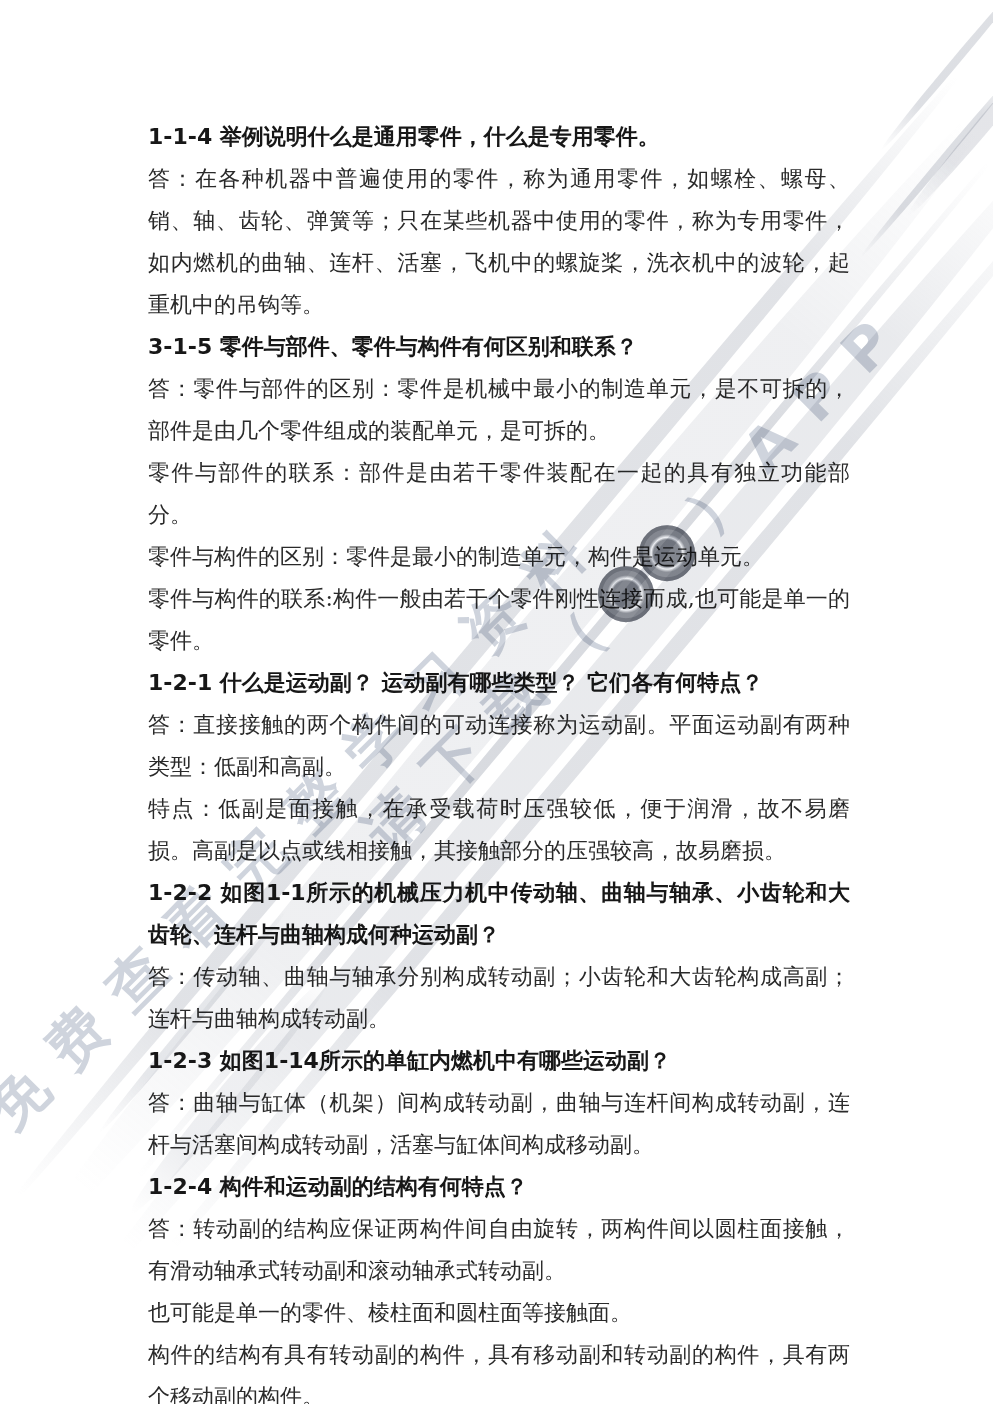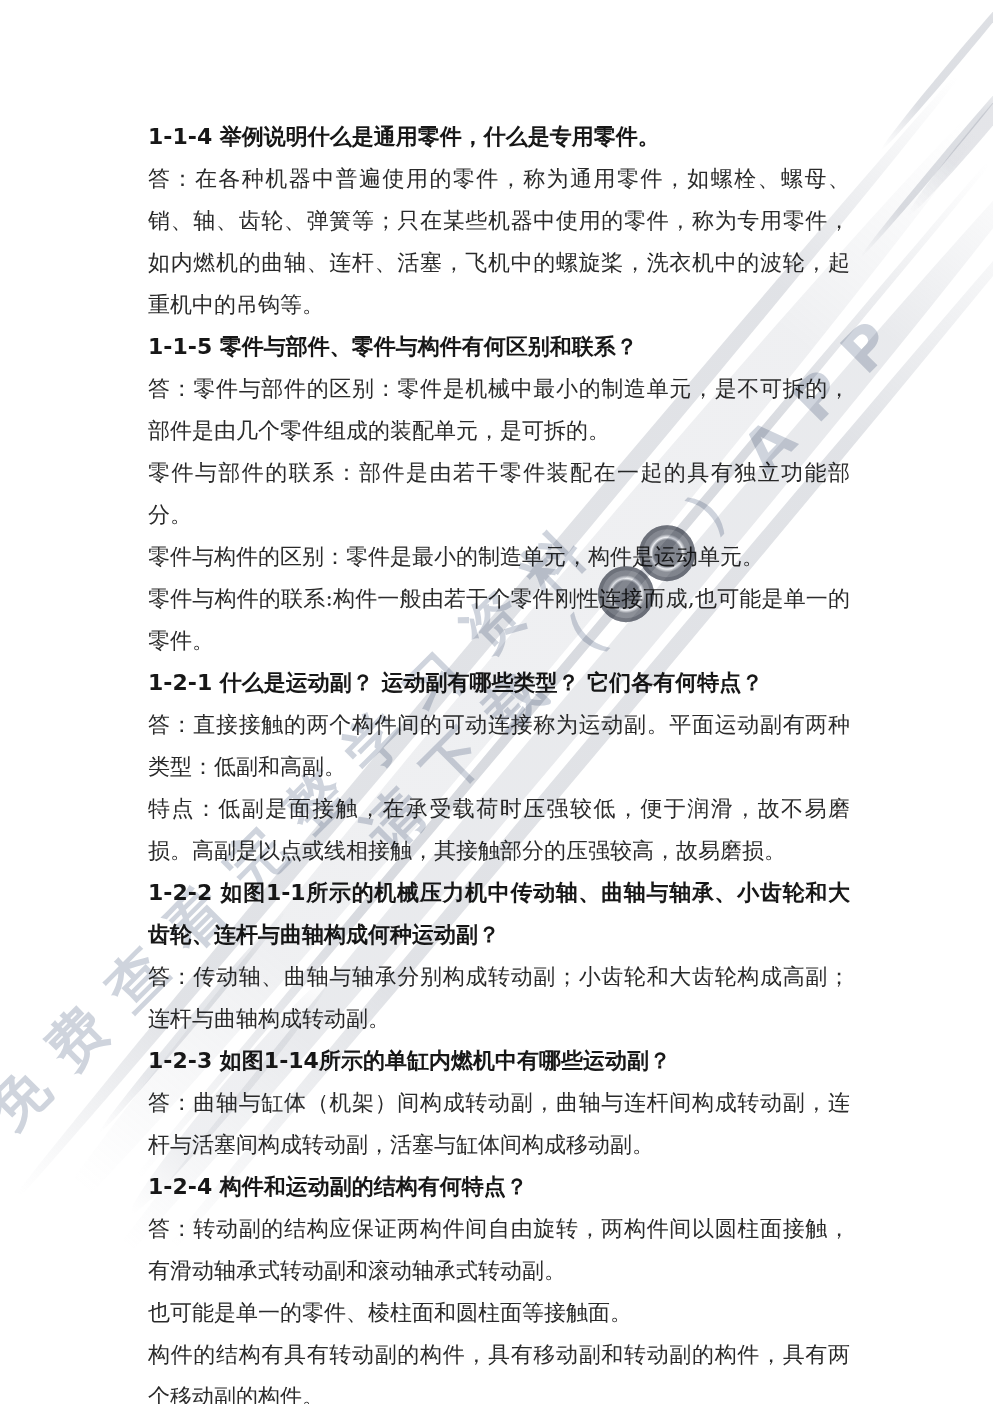--- a/index.html
+++ b/index.html
@@ -97,21 +97,21 @@
   .bl2{left:76px;top:1082px;width:310px;height:24px;opacity:.5;}
 </style>
 </head>
 <body>
 
 <div id="page">
 
   <div id="doc-body">
       <p class="block question">1-1-4 举例说明什么是通用零件，什么是专用零件。</p>
       <p class="block answer">答：在各种机器中普遍使用的零件，称为通用零件，如螺栓、螺母、销、轴、齿轮、弹簧等；只在某些机器中使用的零件，称为专用零件，如内燃机的曲轴、连杆、活塞，飞机中的螺旋桨，洗衣机中的波轮，起重机中的吊钩等。</p>
-      <p class="block question">1-1-5 零件与部件、零件与构件有何区别和联系？</p>
+      <p class="block question">3-1-5 零件与部件、零件与构件有何区别和联系？</p>
       <p class="block answer">答：零件与部件的区别：零件是机械中最小的制造单元，是不可拆的，部件是由几个零件组成的装配单元，是可拆的。</p>
       <p class="block answer">零件与部件的联系：部件是由若干零件装配在一起的具有独立功能部分。</p>
       <p class="block answer">零件与构件的区别：零件是最小的制造单元，构件是运动单元。</p>
       <p class="block answer">零件与构件的联系:构件一般由若干个零件刚性连接而成,也可能是单一的零件。</p>
       <p class="block question">1-2-1 什么是运动副？ 运动副有哪些类型？ 它们各有何特点？</p>
       <p class="block answer">答：直接接触的两个构件间的可动连接称为运动副。平面运动副有两种类型：低副和高副。</p>
       <p class="block answer">特点：低副是面接触，在承受载荷时压强较低，便于润滑，故不易磨损。高副是以点或线相接触，其接触部分的压强较高，故易磨损。</p>
       <p class="block question">1-2-2 如图1-1所示的机械压力机中传动轴、曲轴与轴承、小齿轮和大齿轮、连杆与曲轴构成何种运动副？</p>
       <p class="block answer">答：传动轴、曲轴与轴承分别构成转动副；小齿轮和大齿轮构成高副；连杆与曲轴构成转动副。</p>
       <p class="block question">1-2-3 如图1-14所示的单缸内燃机中有哪些运动副？</p>

